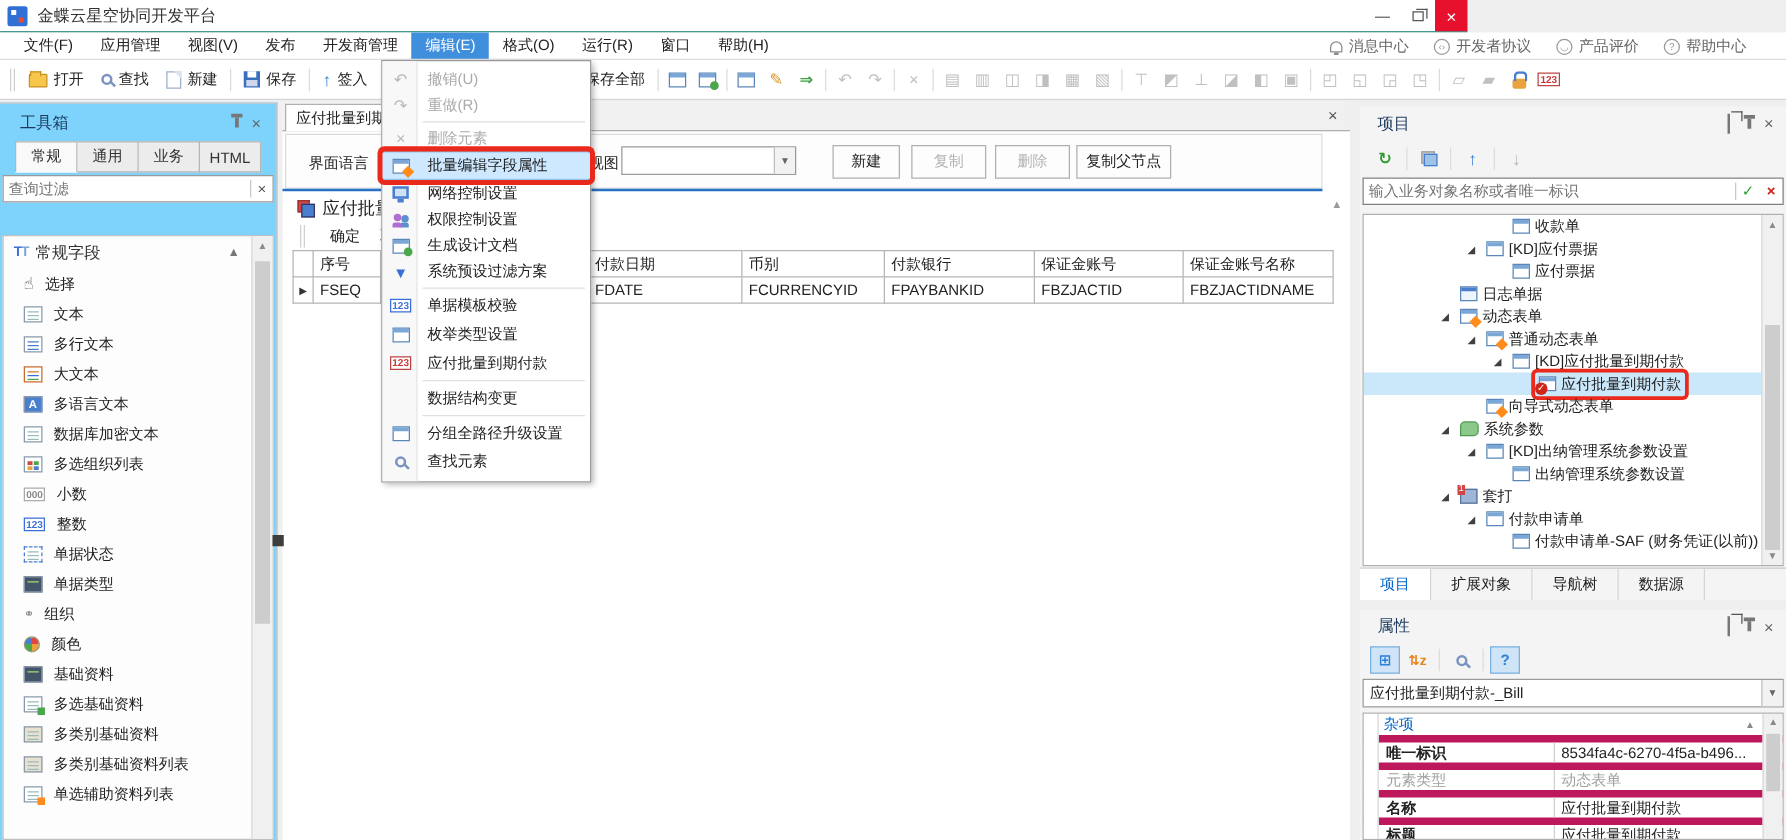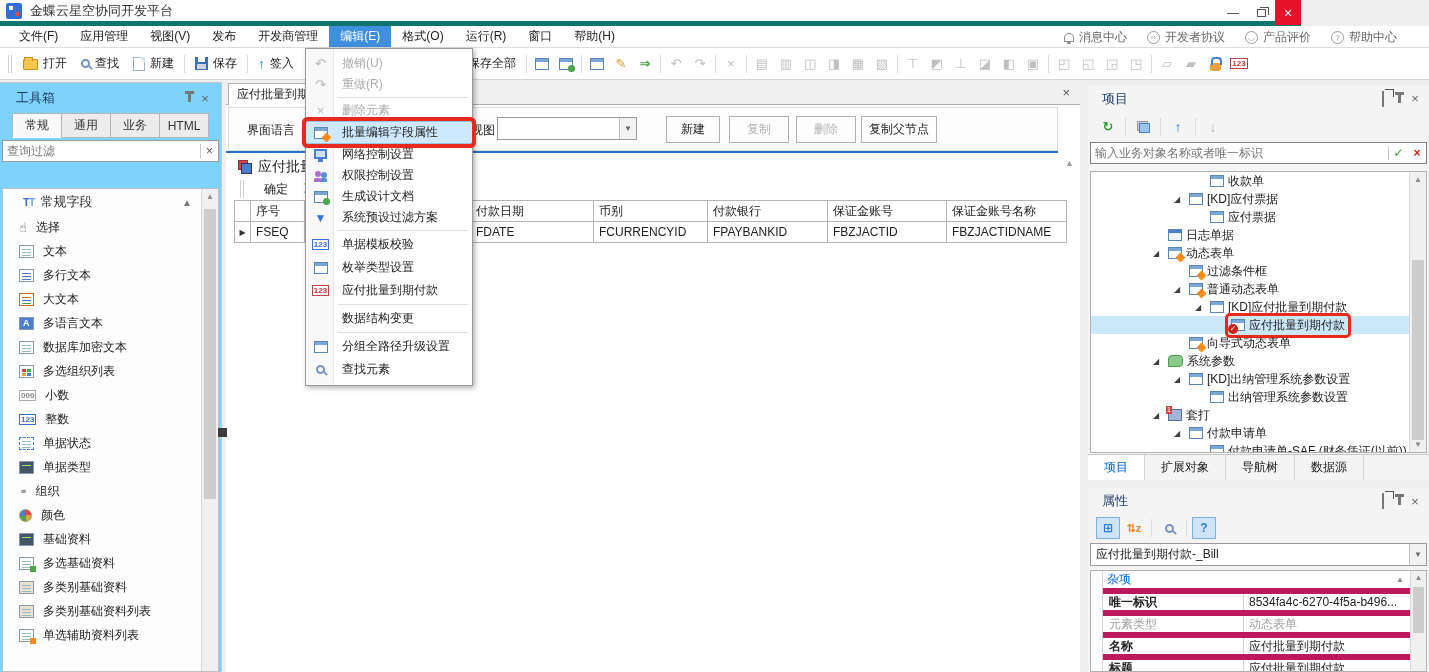--- a/index.html
+++ b/index.html
@@ -1,20 +1,20 @@
 <!DOCTYPE html>
 <html><head>
 <meta charset="utf-8">
 <style>
   * { margin:0; padding:0; box-sizing:border-box; }
   html,body { width:1429px; height:672px; overflow:hidden; }
   body { position:relative; background:#efefef; font-family:"Liberation Sans","DejaVu Sans",sans-serif; font-size:12px; color:#222; }
 
   
-  .titlebar { position:absolute; left:0; top:0; width:1301px; height:26px; background:#fff; border-bottom:5px solid #0f766e; display:flex; align-items:center; }
+  .titlebar { position:absolute; left:0; top:0; width:1174px; height:26px; background:#fff; border-bottom:1px solid #0f766e; display:flex; align-items:center; }
   .applogo { width:16px; height:16px; margin:0 8px 0 6px; background:#2f6fd6; border-radius:2px; position:relative; }
   .applogo::before { content:""; position:absolute; left:3px; top:3px; width:4px; height:4px; background:#fff; box-shadow:6px 6px 0 #e84b2f; }
   .apptitle { font-size:13px; color:#333; }
   .winbtns { position:absolute; right:0; top:0; height:25px; display:flex; }
   .winbtn { width:28px; height:25px; display:flex; align-items:center; justify-content:center; color:#444; font-size:12px; }
   .winbtn.close { width:26px; background:#e8112d; color:#fff; font-size:14px; }
   .restore-glyph { width:9px; height:8px; border:1px solid #555; position:relative; background:#fff; }
   .restore-glyph::before { content:""; position:absolute; left:2px; top:-3px; width:8px; height:7px; border:1px solid #555; border-bottom:none; border-left:none; }
 
   
@@ -76,21 +76,21 @@
   .pin::before { content:""; position:absolute; top:-3px; left:-3px; width:9px; height:3px; background:#777; }
   .xbtn { width:16px; text-align:center; color:#666; font-size:13px; }
   .tbx-tabs { display:flex; height:25px; padding:0 12px; }
   .tbx-tab { flex:1; border:1px solid #b5b5b5; border-left:none; display:flex; align-items:center; justify-content:center; background:#ececec; color:#333; }
   .tbx-tab:first-child { border-left:1px solid #b5b5b5; }
   .tbx-tab.active { background:#f9f9f9; border-bottom-color:#f9f9f9; }
   .tbx-search { margin:2px 2px 0 2px; height:22px; background:#fff; border:1px solid #9a9a9a; display:flex; align-items:center; }
   .tbx-search input { flex:1; border:none; outline:none; font:inherit; color:#999; padding:0 4px; background:transparent; }
   .tbx-search .clr { width:18px; text-align:center; color:#555; border-left:1px solid #c8c8c8; }
   .tbx-list { position:absolute; left:2px; right:2px; top:105px; bottom:0; background:#fdfdfd; border:1px solid #c0c0c0; overflow:hidden; }
-  .tbx-sect { height:26px; display:flex; align-items:center; gap:6px; padding:0 8px; font-size:13px; color:#333;margin-left:12px; }
+  .tbx-sect { height:26px; display:flex; align-items:center; gap:6px; padding:0 8px; font-size:13px; color:#333; }
   .tt-ico { color:#3a6fd8; font-weight:bold; font-size:11px; letter-spacing:-1px; }
   .tbx-sect .car { margin-left:auto; color:#777; font-size:10px; margin-right:18px; }
   .tbx-item { height:24px; display:flex; align-items:center; gap:9px; padding-left:16px; color:#222; }
   .tbx-scroll { position:absolute; right:0; top:0; bottom:0; width:17px; background:#f0f0f0; border-left:1px solid #d8d8d8; }
   .tbx-scroll .sa { height:15px; text-align:center; color:#8a8a8a; font-size:8px; line-height:15px; }
   .tbx-thumb { position:absolute; left:2px; right:2px; top:20px; height:290px; background:#cdcdcd; }
   .ti { width:15px; height:13px; border:1px solid #8899aa; background:#fff; position:relative; flex:none; }
   .ti::before { content:""; position:absolute; left:2px; top:3px; right:2px; height:1px; background:#9bb; box-shadow:0 3px 0 #9bb, 0 6px 0 #9bb; }
   .ti.blue::before { background:#4a7fd0; box-shadow:0 3px 0 #4a7fd0, 0 6px 0 #4a7fd0; }
   .ti.multi { border-color:#c86a28; }
@@ -617,27 +617,20 @@
         </span>
       </div>
     <div class="trow lv0">
         <span class="tarrow">◢</span>
         <span class="node-core">
           <span class="fico fico-or"></span>
           <span>动态表单</span>
         </span>
       </div>
     <div class="trow lv1">
-        <span class="tarrow noarr">◢</span>
-        <span class="node-core">
-          <span class="fico fico-or"></span>
-          <span>过滤条件框</span>
-        </span>
-      </div>
-    <div class="trow lv1">
         <span class="tarrow">◢</span>
         <span class="node-core">
           <span class="fico fico-or"></span>
           <span>普通动态表单</span>
         </span>
       </div>
     <div class="trow lv2">
         <span class="tarrow">◢</span>
         <span class="node-core">
           <span class="fico"></span>

